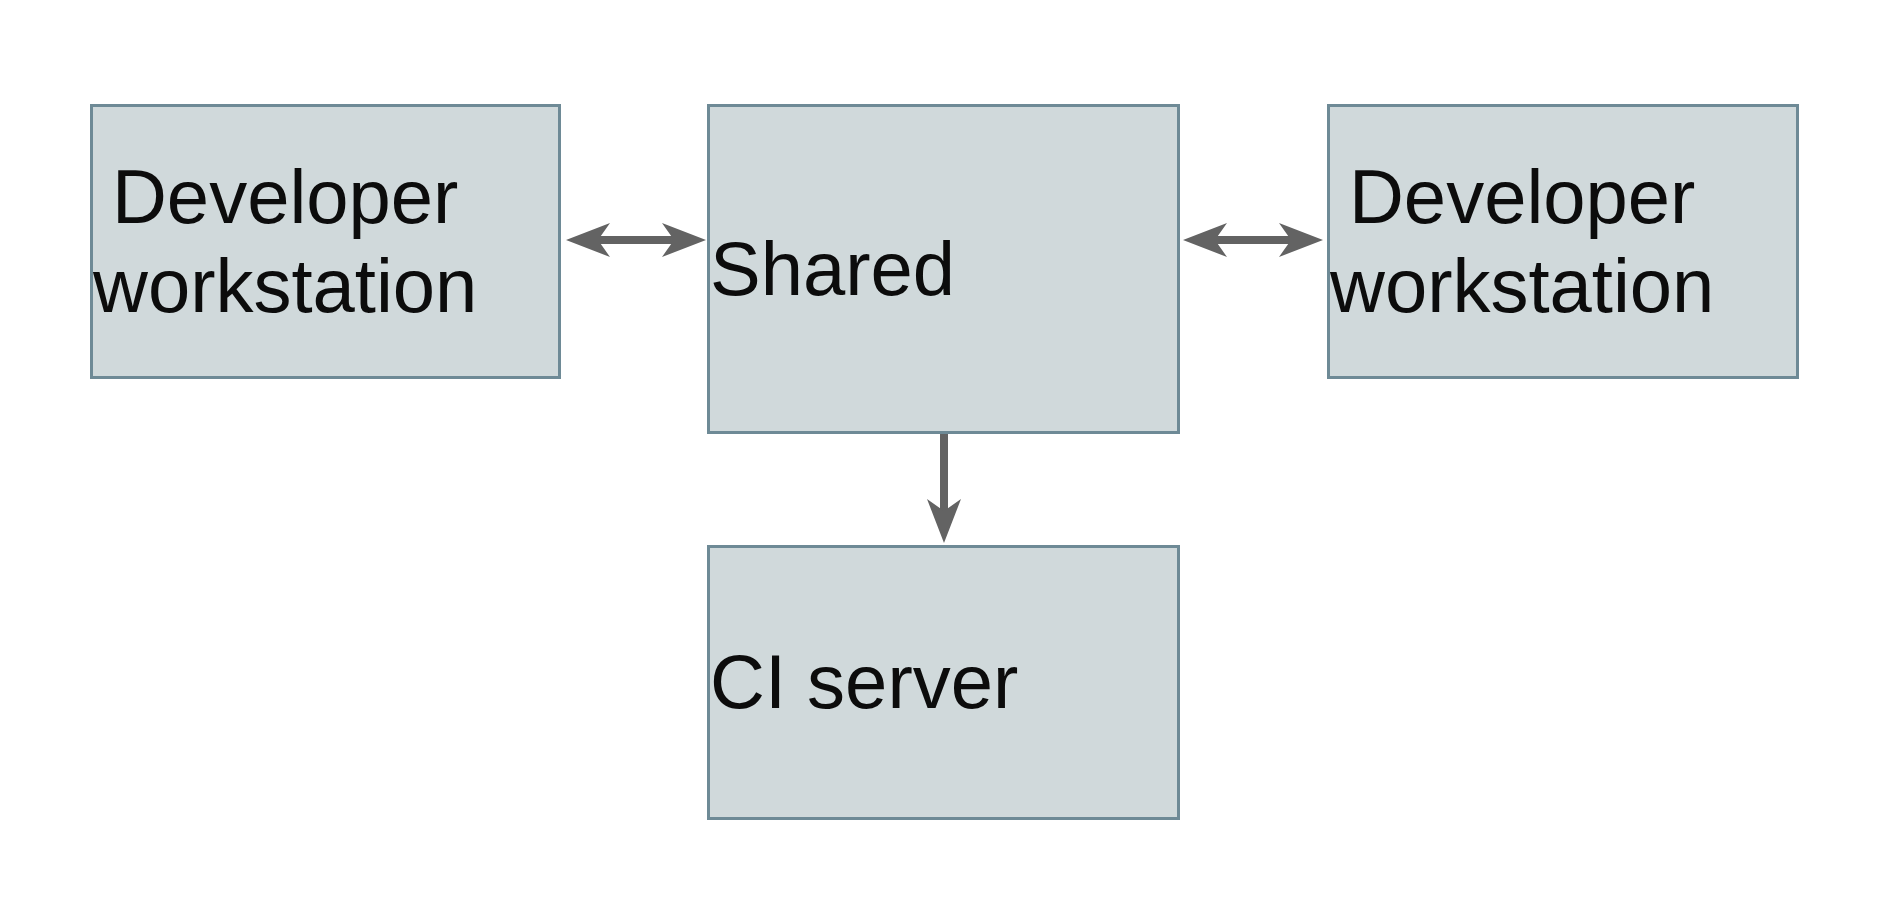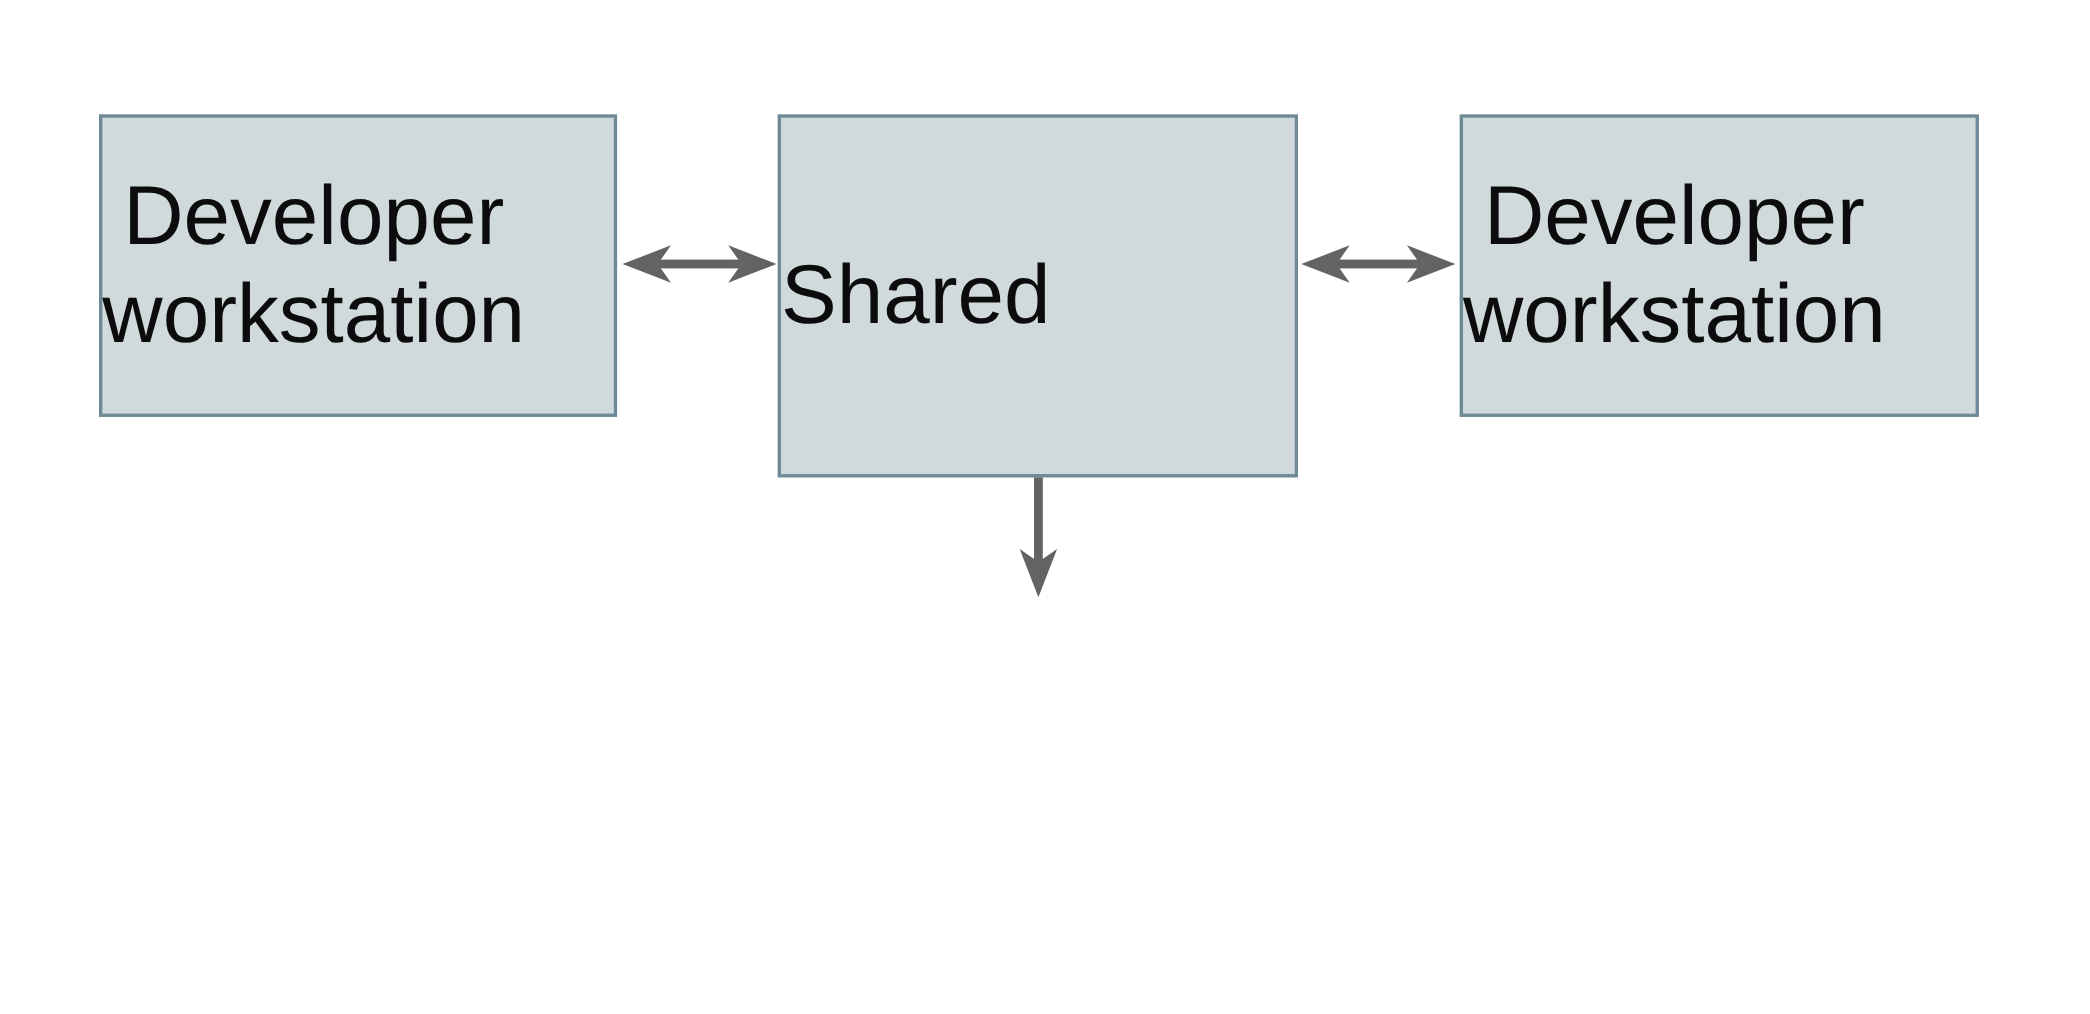--- a/index.html
+++ b/index.html
@@ -82,14 +82,19 @@
     </div>
   </div>
 
   <div class="node node-dev-right">
     <div class="label">
       <span>Developer</span><br>
       <span>workstation</span>
     </div>
   </div>
 
+  <div class="node node-ci">
+    <div class="label">
+      <span>CI server</span>
+    </div>
+  </div>
 
 </div>
 
 </body></html>

